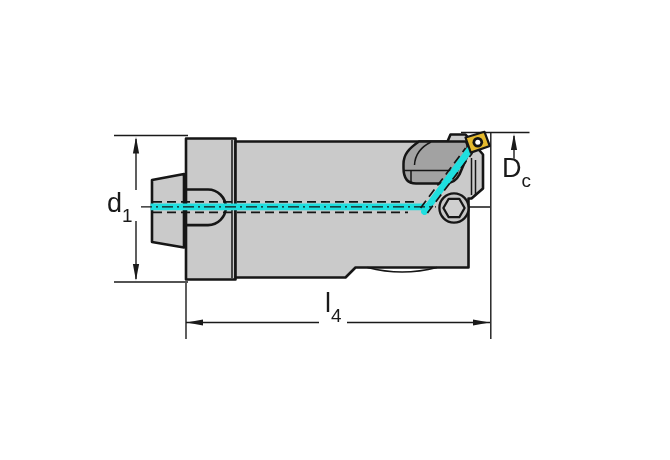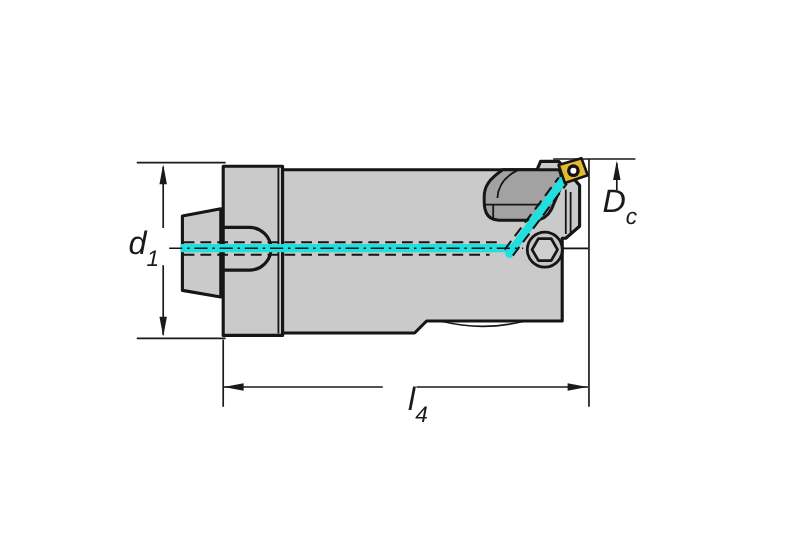--- a/index.html
+++ b/index.html
@@ -13,21 +13,21 @@
   .screwH {fill:#cfcfcf;stroke:#161616;stroke-width:2.3;stroke-linejoin:round;}
   .insert {stroke:#161616;stroke-width:2.2;stroke-linejoin:round;}
   .thin   {fill:none;stroke:#161616;stroke-width:1.5;}
   .dim    {fill:none;stroke:#1a1a1a;stroke-width:1.4;}
   .arrow  {fill:#1a1a1a;stroke:none;}
   .dash   {fill:none;stroke:#141414;stroke-width:1.7;stroke-dasharray:9 5;}
   .cline  {fill:none;stroke:#141414;stroke-width:1.3;stroke-dasharray:11 4 2 4;}
   .cool   {fill:none;stroke-width:6.8;}
   
   .dim-label{position:absolute;color:#1a1a1a;font-size:27px;line-height:1;
-             white-space:nowrap;font-style:italic;}
+             white-space:nowrap;}
   .dim-label sub{font-size:0.70em;position:relative;top:0.18em;}
 </style>
 </head>
 <body>
 
 <div class="stage">
   <svg width="670" height="460" viewBox="0 0 670 460">
 
     <g>
 
@@ -96,16 +96,16 @@
 
     <g>
       <polygon class="insert" points="465.5,137.5 484.5,131.8 489.8,146 470.8,152.6" fill="#E5BA2E"></polygon>
       <circle cx="477.8" cy="142.2" r="5.3" fill="#141414"></circle>
       <circle cx="477.8" cy="142.2" r="2.5" fill="#ffffff"></circle>
     </g>
   </svg>
 
   <div class="dim-label" style="left:107px;top:190px;text-align:right;"><span>d</span><sub>1</sub></div>
 
-  <div class="dim-label" style="left:325px;top:320px;margin-left:15px;"><span>l</span><sub>4</sub></div>
+  <div class="dim-label" style="left:325px;top:290px;"><span>l</span><sub>4</sub></div>
 
   <div class="dim-label" style="left:502px;top:155px;"><span>D</span><sub>c</sub></div>
 </div>
 
 </body></html>

